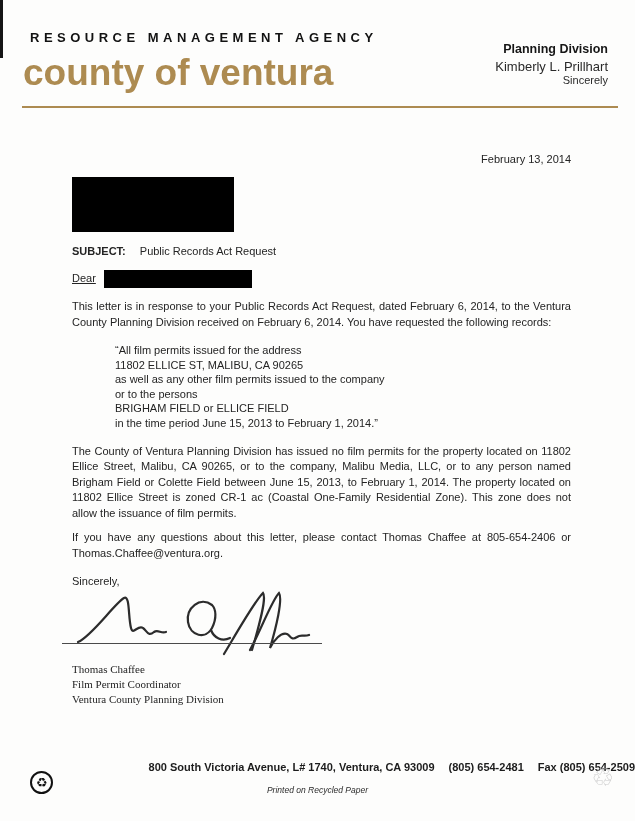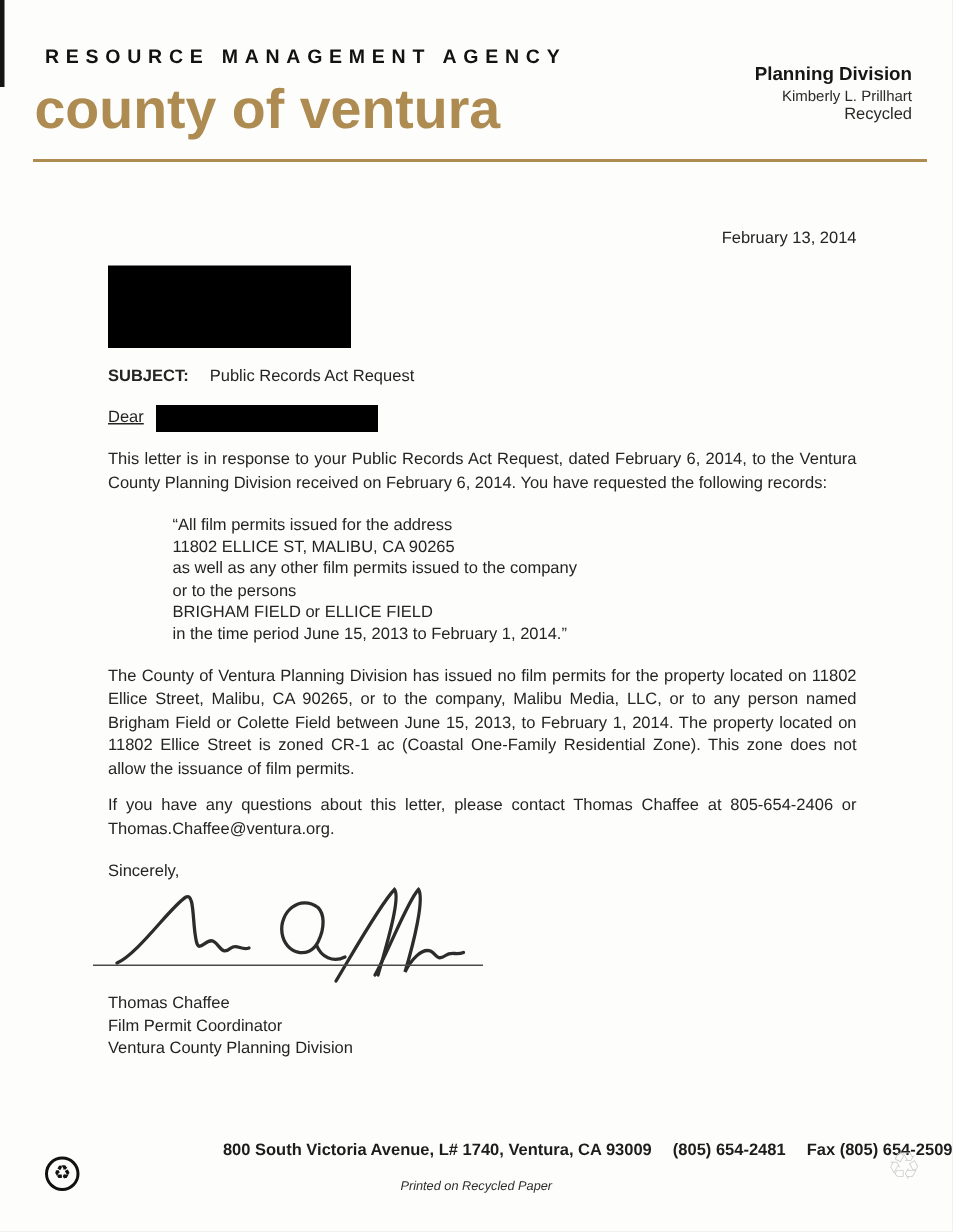--- a/index.html
+++ b/index.html
@@ -22,21 +22,21 @@
     font-size:13px; font-weight:bold; letter-spacing:4.5px; color:#121212;
     white-space:nowrap;
   }
   .county {
     position:absolute; left:23px; top:52px;
     font-size:37px; font-weight:bold; color:#ad8b51; letter-spacing:0px;
     white-space:nowrap;
   }
   .division-block { position:absolute; right:27px; top:42px; text-align:right; }
   .division-title { font-size:12.5px; font-weight:bold; color:#161616; }
-  .director-name { font-size:10px; margin-top:3px; color:#2a2a2a; }
+  .director-name { font-size:13px; margin-top:3px; color:#2a2a2a; }
   .director-title { font-size:11px; color:#2a2a2a; }
   .header-rule { position:absolute; left:22px; width:596px; top:106px; height:2px; background:#ad8b51; }
 
   
   .letter-body {
     position:absolute; left:72px; top:152px; width:499px;
     font-size:11px; line-height:15.5px; color:#242424;
   }
   .date { margin-bottom:9px;text-align:right; }
   .redaction-block { width:162px; height:55px; background:#000; margin-bottom:12px; }
@@ -46,21 +46,21 @@
   .salutation-line { display:flex; align-items:center; margin-bottom:11px;text-decoration:underline; }
   .redaction-inline { width:148px; height:18px; background:#000; margin-left:8px; }
   .para { text-align:justify; margin-bottom:13px; }
   .para.tight { margin-bottom:9px; }
   .quote { margin-left:43px; line-height:14.6px; margin-bottom:13px; }
   .closing { margin-bottom:0; }
 
   .signature-wrap { position:relative; height:72px; width:270px; }
   .signature-svg { position:absolute; left:-8px; top:0; }
   .signature-line { position:absolute; left:-10px; top:53px; width:260px; border-bottom:1.5px solid #4a4a4a; }
-  .signer-name, .signer-title, .signer-org { line-height:15px; }
+  .signer-name, .signer-title, .signer-org { line-height:15px;font-family:Liberation Serif, serif; }
 
   
   .footer-line {
     position:absolute; top:761px; left:0; width:100%;
     text-align:right; font-weight:bold; font-size:11px; color:#1c1c1c;
   }
   .footer-line .gap { display:inline-block; width:14px; }
   .recycled-note {
     position:absolute; top:785px; left:0; width:100%;
     text-align:center; font-style:italic; font-size:8.5px; color:#2c2c2c;
@@ -83,21 +83,21 @@
 
 <div class="page">
 
   <div class="edge-artifact"></div>
 
   <div class="agency">RESOURCE MANAGEMENT AGENCY</div>
   <div class="county">county of ventura</div>
   <div class="division-block">
     <div class="division-title">Planning Division</div>
     <div class="director-name">Kimberly L. Prillhart</div>
-    <div class="director-title">Recycled</div>
+    <div class="director-title">Sincerely</div>
   </div>
   <div class="header-rule"></div>
 
   <div class="letter-body">
     <div class="date">February 13, 2014</div>
 
     <div class="redaction-block"></div>
 
     <div class="subject-line">
       <span class="subject-label">SUBJECT:</span><span class="subject-text">Public Records Act Request</span>

